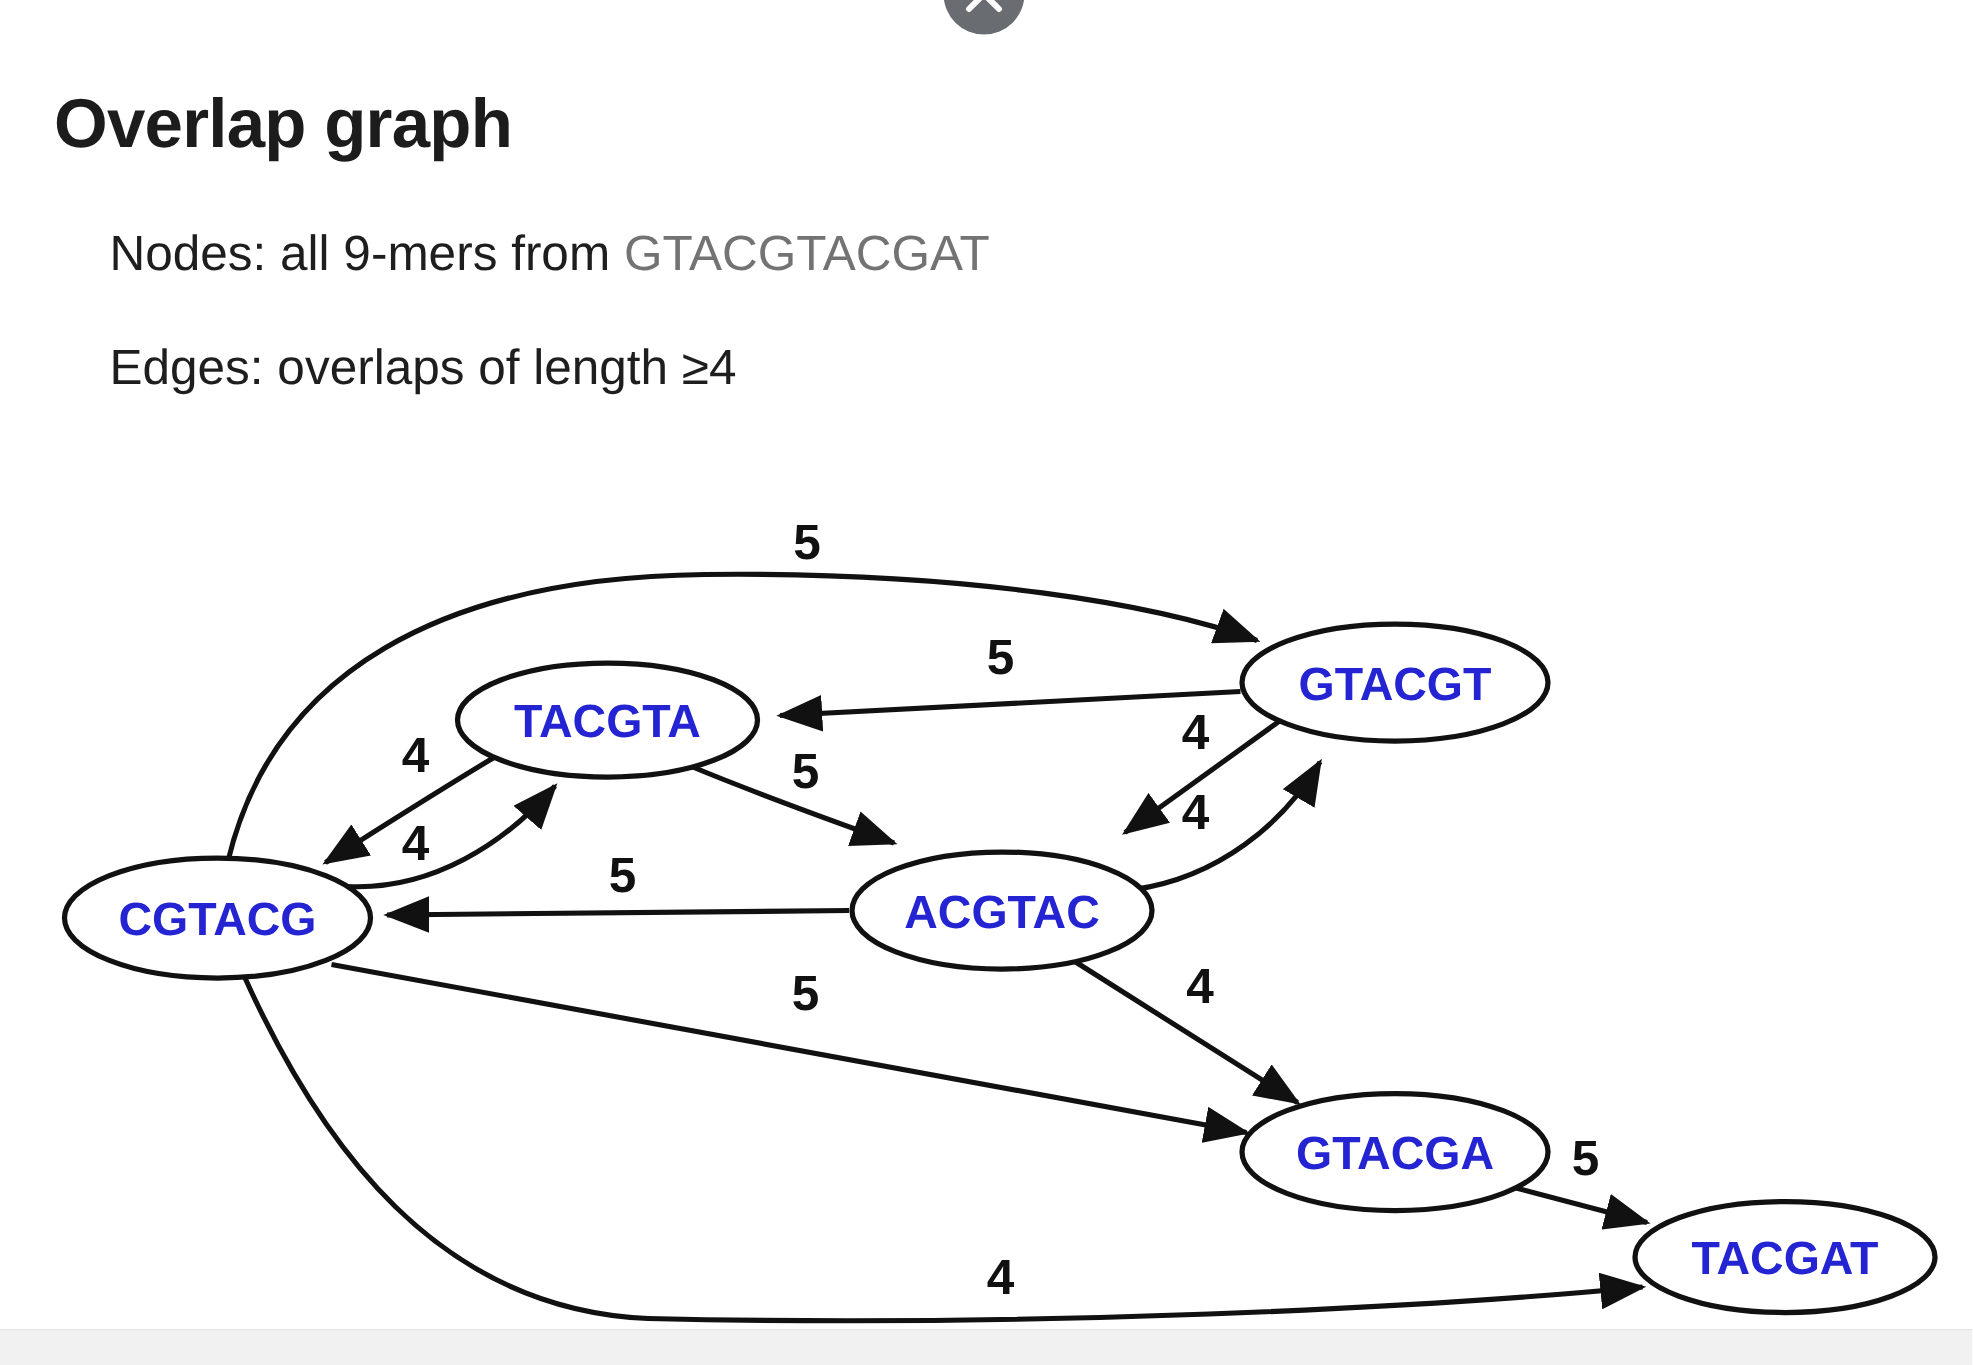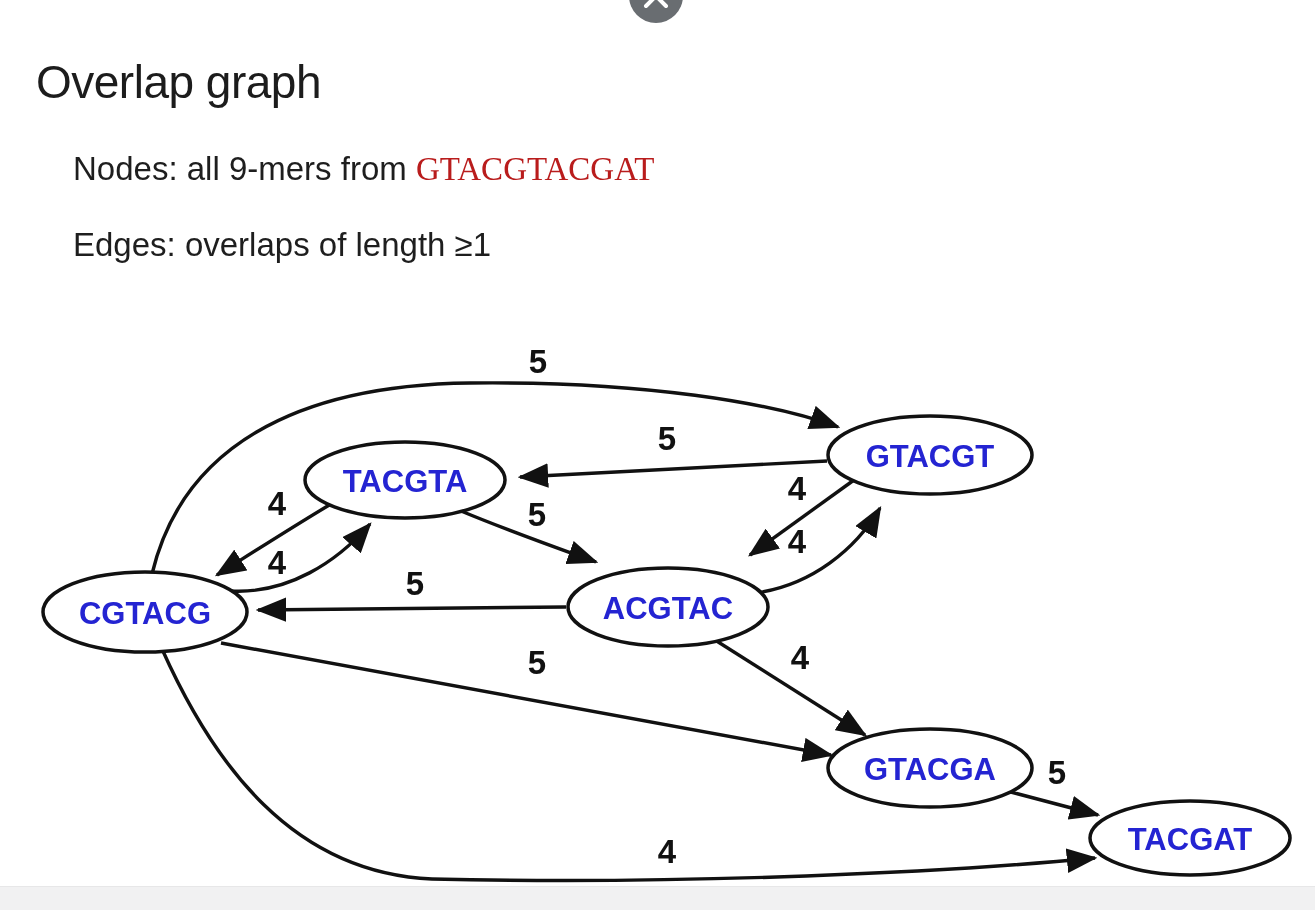--- a/index.html
+++ b/index.html
@@ -2,29 +2,29 @@
 <html><head>
 <meta charset="utf-8">
 <style>
   html,body{margin:0;padding:0;}
   body{
     width:1315px;height:910px;position:relative;overflow:hidden;
     background:#ffffff;font-family:"Liberation Sans",sans-serif;color:#1e1e1e;
   }
   .page-title{
     position:absolute;left:36px;top:24px;
-    font-size:46px;font-weight:400;letter-spacing:-0.5px;color:#1c1c1c;
+    font-size:46px;font-weight:700;letter-spacing:-0.5px;color:#1c1c1c;
   }
   .desc-line{
     position:absolute;left:73px;font-size:33px;font-weight:400;color:#1e1e1e;
     white-space:nowrap;
   }
   .desc-line.l1{top:150px;}
   .desc-line.l2{top:226px;}
-  .seq{color:#b91c1c;font-family:Liberation Serif, serif;}
+  .seq{color:#737373;}
   .close-btn{
     position:absolute;left:629px;top:-31px;width:54px;height:54px;border-radius:50%;
     background:#696d71;z-index:6;border:none;padding:0;cursor:pointer;
   }
   .close-btn svg{position:absolute;left:0;top:0;}
   #graph{position:absolute;left:0;top:0;z-index:2;}
   .edge{fill:none;stroke:#111111;stroke-width:3.4px;}
   .node{fill:#ffffff;stroke:#111111;stroke-width:3.5px;}
   .nlabel{font-family:"Liberation Sans",sans-serif;font-size:31px;font-weight:bold;
     text-anchor:middle;dominant-baseline:central;}
@@ -42,21 +42,21 @@
   <svg width="54" height="54" viewBox="0 0 54 54">
     <line x1="17" y1="17" x2="37" y2="37" stroke="#ffffff" stroke-width="4" stroke-linecap="round"></line>
     <line x1="37" y1="17" x2="17" y2="37" stroke="#ffffff" stroke-width="4" stroke-linecap="round"></line>
   </svg>
 </button>
 
 <h1 class="page-title">Overlap graph</h1>
 
 <div class="desc-line l1"><span>Nodes: all 9-mers from </span><span class="seq">GTACGTACGAT</span></div>
 
-<div class="desc-line l2">Edges: overlaps of length ≥1</div>
+<div class="desc-line l2">Edges: overlaps of length ≥4</div>
 
 <svg id="graph" width="1315" height="910" viewBox="0 0 1315 910">
   <defs>
     <marker id="arrow" viewBox="0 0 10 8" refX="9.2" refY="4" markerWidth="9" markerHeight="7.2" orient="auto" markerUnits="strokeWidth">
       <polygon points="0,0 10,4 0,8" fill="#111111"></polygon>
     </marker>
   </defs>
 <path d="M 152 574 C 182 448 295 385 470 383 C 645 381 772 403 838 427" class="edge" marker-end="url(#arrow)" stroke="#111111"></path>
     <text x="538" y="361" class="elabel">5</text>
     <path d="M 827 461 L 520 477" class="edge" marker-end="url(#arrow)" stroke="#111111"></path>

